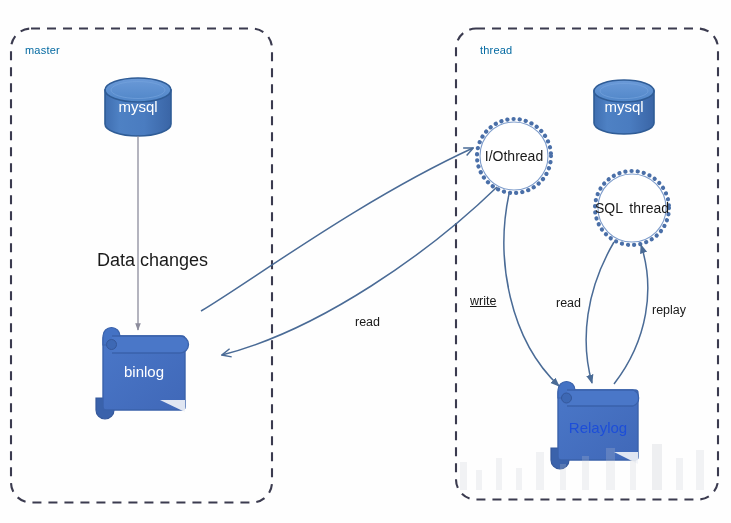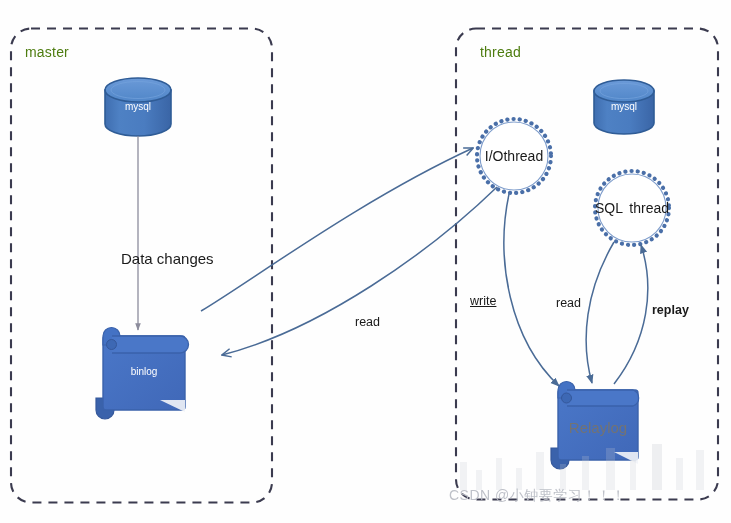--- a/index.html
+++ b/index.html
@@ -17,43 +17,42 @@
   }
   #svg-layer {
     position: absolute;
     left: 0;
     top: 0;
     width: 731px;
     height: 523px;
   }
   .zone-label {
     position: absolute;
-    font-size: 14px;
-    color: #4d7c0f;
+    font-size: 11px;
+    color: #0369a1;
     letter-spacing: .2px;
     white-space: nowrap;
   }
   .edge-label {
     position: absolute;
     font-size: 12.5px;
     color: #1a1a1a;
     white-space: nowrap;
   }
   .edge-label.big {
-    font-size: 15px;
-    margin-left: 24px;
+    font-size: 18px;
   }
   .node-text {
     position: absolute;
     display: flex;
     align-items: center;
     justify-content: center;
     text-align: center;
     color: #ffffff;
-    font-size: 10px;
+    font-size: 15px;
     line-height: 1.12;
     pointer-events: none;
   }
   .thread-text {
     position: absolute;
     display: flex;
     flex-direction: row;
     align-items: center;
     justify-content: center;
     text-align: center;
@@ -188,30 +187,29 @@
     <span>thread</span>
   </div>
 
   <div class="node-text" style="left:594px; top:94px; width:60px; height:26px;">mysql</div>
 
   <div class="thread-text" style="left:595px; top:186px; width:74px; height:44px;justify-content:space-between;">
     <span>SQL</span>
     <span>thread</span>
   </div>
 
-  <div class="thread-text" style="left:558px; top:406px; width:80px; height:44px; color:#737373; font-size:15px;">
+  <div class="thread-text" style="left:558px; top:406px; width:80px; height:44px; color:#1d4ed8; font-size:15px;">
     <span>Relay</span>
     <span>log</span>
   </div>
 
   <div class="edge-label big" style="left:97px; top:250px;">Data changes</div>
 
   <div class="edge-label" style="left:355px; top:315px;">read</div>
 
   <div class="edge-label" style="left:470px; top:294px;text-decoration:underline;">write</div>
 
   <div class="edge-label" style="left:556px; top:296px;">read</div>
 
-  <div class="edge-label" style="left:652px; top:303px;font-weight:bold;">replay</div>
-
-  <div class="watermark">CSDN @小钟要学习！！！</div>
+  <div class="edge-label" style="left:652px; top:303px;">replay</div>
+
 
 </div>
 
 </body></html>

